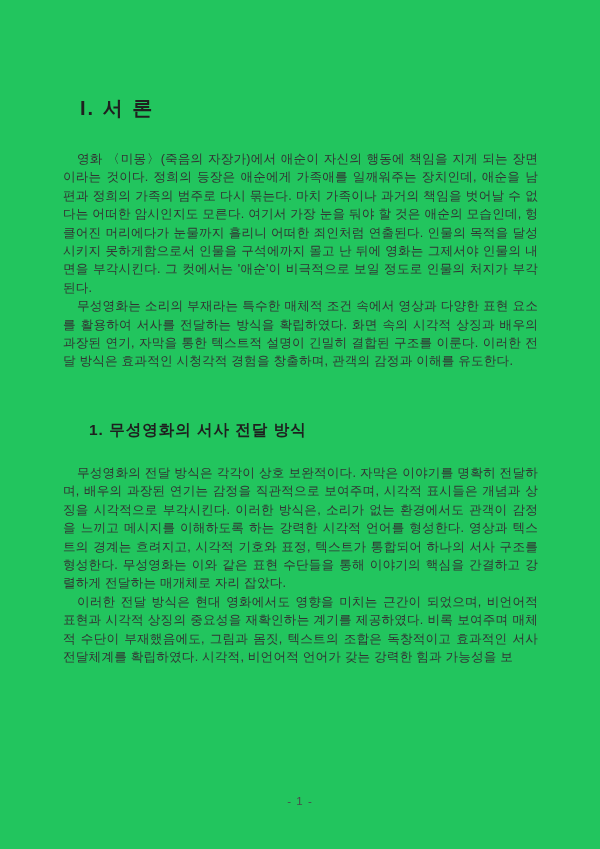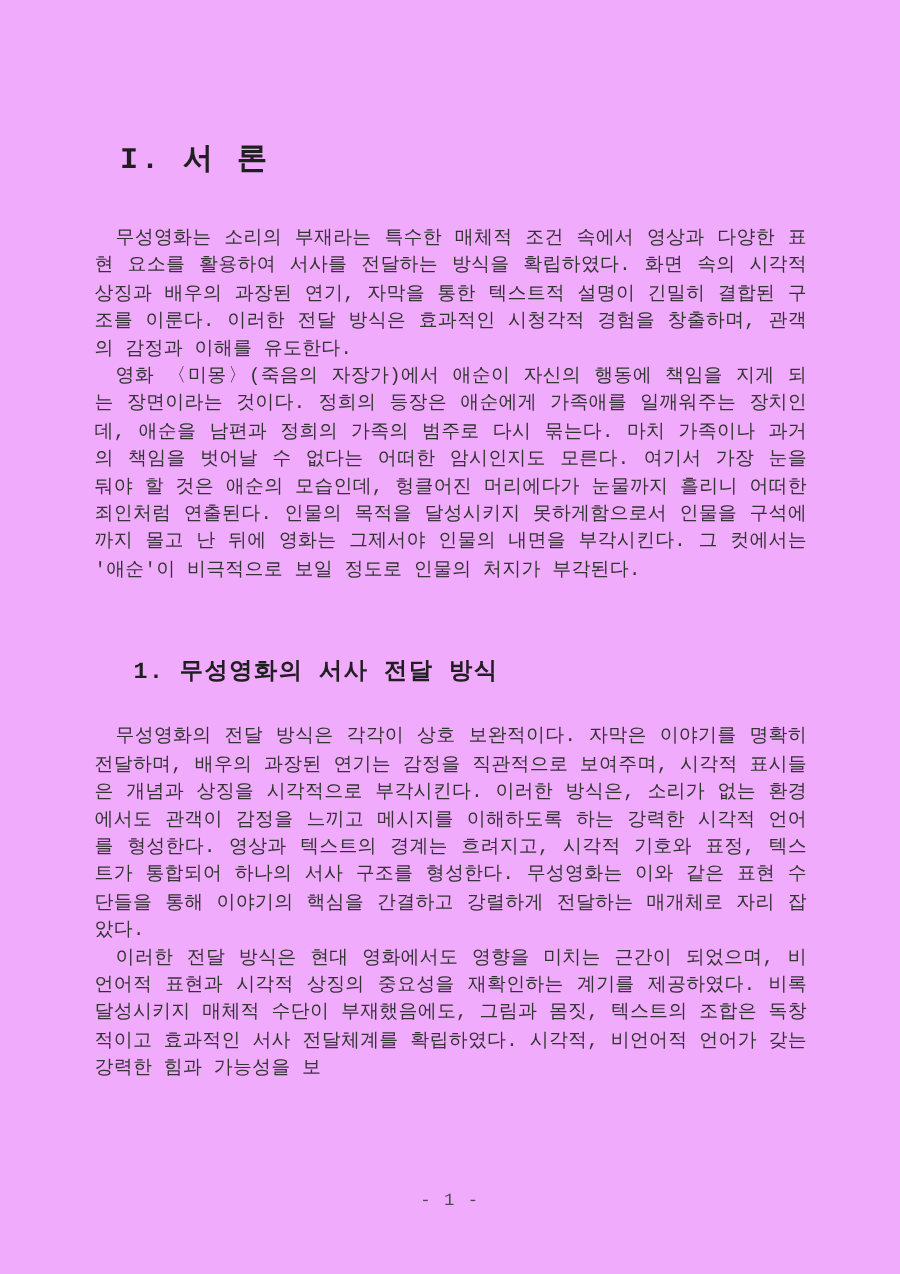--- a/index.html
+++ b/index.html
@@ -1,22 +1,22 @@
 <!DOCTYPE html>
 <html><head>
 <meta charset="utf-8">
 <style>
   * { margin: 0; padding: 0; box-sizing: border-box; }
   html, body { background: #ffffff; }
   .page {
     position: relative;
     width: 600px;
     height: 849px;
-    background: #f0abfc;
-    font-family: Liberation Mono, monospace;
+    background: #22c55e;
+    font-family: Liberation Sans, sans-serif;
     color: #333333;
     overflow: hidden;
   }
   .content {
     padding: 94px 62px 0 63px;
   }
   .h1 {
     font-size: 20px;
     line-height: 28px;
     font-weight: bold;
@@ -57,28 +57,28 @@
   }
 </style>
 </head>
 <body>
 
 <div class="page">
   <div class="content">
 
     <h1 class="h1 h1-intro">I. 서 론</h1>
 
+    <p class="para">영화 〈미몽〉(죽음의 자장가)에서 애순이 자신의 행동에 책임을 지게 되는 장면이라는 것이다. 정희의 등장은 애순에게 가족애를 일깨워주는 장치인데, 애순을 남편과 정희의 가족의 범주로 다시 묶는다. 마치 가족이나 과거의 책임을 벗어날 수 없다는 어떠한 암시인지도 모른다. 여기서 가장 눈을 둬야 할 것은 애순의 모습인데, 헝클어진 머리에다가 눈물까지 흘리니 어떠한 죄인처럼 연출된다. 인물의 목적을 달성시키지 못하게함으로서 인물을 구석에까지 몰고 난 뒤에 영화는 그제서야 인물의 내면을 부각시킨다. 그 컷에서는 '애순'이 비극적으로 보일 정도로 인물의 처지가 부각된다.</p>
+
     <p class="para">무성영화는 소리의 부재라는 특수한 매체적 조건 속에서 영상과 다양한 표현 요소를 활용하여 서사를 전달하는 방식을 확립하였다. 화면 속의 시각적 상징과 배우의 과장된 연기, 자막을 통한 텍스트적 설명이 긴밀히 결합된 구조를 이룬다. 이러한 전달 방식은 효과적인 시청각적 경험을 창출하며, 관객의 감정과 이해를 유도한다.</p>
-
-    <p class="para">영화 〈미몽〉(죽음의 자장가)에서 애순이 자신의 행동에 책임을 지게 되는 장면이라는 것이다. 정희의 등장은 애순에게 가족애를 일깨워주는 장치인데, 애순을 남편과 정희의 가족의 범주로 다시 묶는다. 마치 가족이나 과거의 책임을 벗어날 수 없다는 어떠한 암시인지도 모른다. 여기서 가장 눈을 둬야 할 것은 애순의 모습인데, 헝클어진 머리에다가 눈물까지 흘리니 어떠한 죄인처럼 연출된다. 인물의 목적을 달성시키지 못하게함으로서 인물을 구석에까지 몰고 난 뒤에 영화는 그제서야 인물의 내면을 부각시킨다. 그 컷에서는 '애순'이 비극적으로 보일 정도로 인물의 처지가 부각된다.</p>
 
 
 
     <h2 class="h2">1. 무성영화의 서사 전달 방식</h2>
 
     <p class="para">무성영화의 전달 방식은 각각이 상호 보완적이다. 자막은 이야기를 명확히 전달하며, 배우의 과장된 연기는 감정을 직관적으로 보여주며, 시각적 표시들은 개념과 상징을 시각적으로 부각시킨다. 이러한 방식은, 소리가 없는 환경에서도 관객이 감정을 느끼고 메시지를 이해하도록 하는 강력한 시각적 언어를 형성한다. 영상과 텍스트의 경계는 흐려지고, 시각적 기호와 표정, 텍스트가 통합되어 하나의 서사 구조를 형성한다. 무성영화는 이와 같은 표현 수단들을 통해 이야기의 핵심을 간결하고 강렬하게 전달하는 매개체로 자리 잡았다.</p>
 
-    <p class="para">이러한 전달 방식은 현대 영화에서도 영향을 미치는 근간이 되었으며, 비언어적 표현과 시각적 상징의 중요성을 재확인하는 계기를 제공하였다. 비록 달성시키지 매체적 수단이 부재했음에도, 그림과 몸짓, 텍스트의 조합은 독창적이고 효과적인 서사 전달체계를 확립하였다. 시각적, 비언어적 언어가 갖는 강력한 힘과 가능성을 보</p>
+    <p class="para">이러한 전달 방식은 현대 영화에서도 영향을 미치는 근간이 되었으며, 비언어적 표현과 시각적 상징의 중요성을 재확인하는 계기를 제공하였다. 비록 보여주며 매체적 수단이 부재했음에도, 그림과 몸짓, 텍스트의 조합은 독창적이고 효과적인 서사 전달체계를 확립하였다. 시각적, 비언어적 언어가 갖는 강력한 힘과 가능성을 보</p>
 
   </div>
 
   <div class="footer">- 1 -</div>
 </div>
 
 </body></html>

